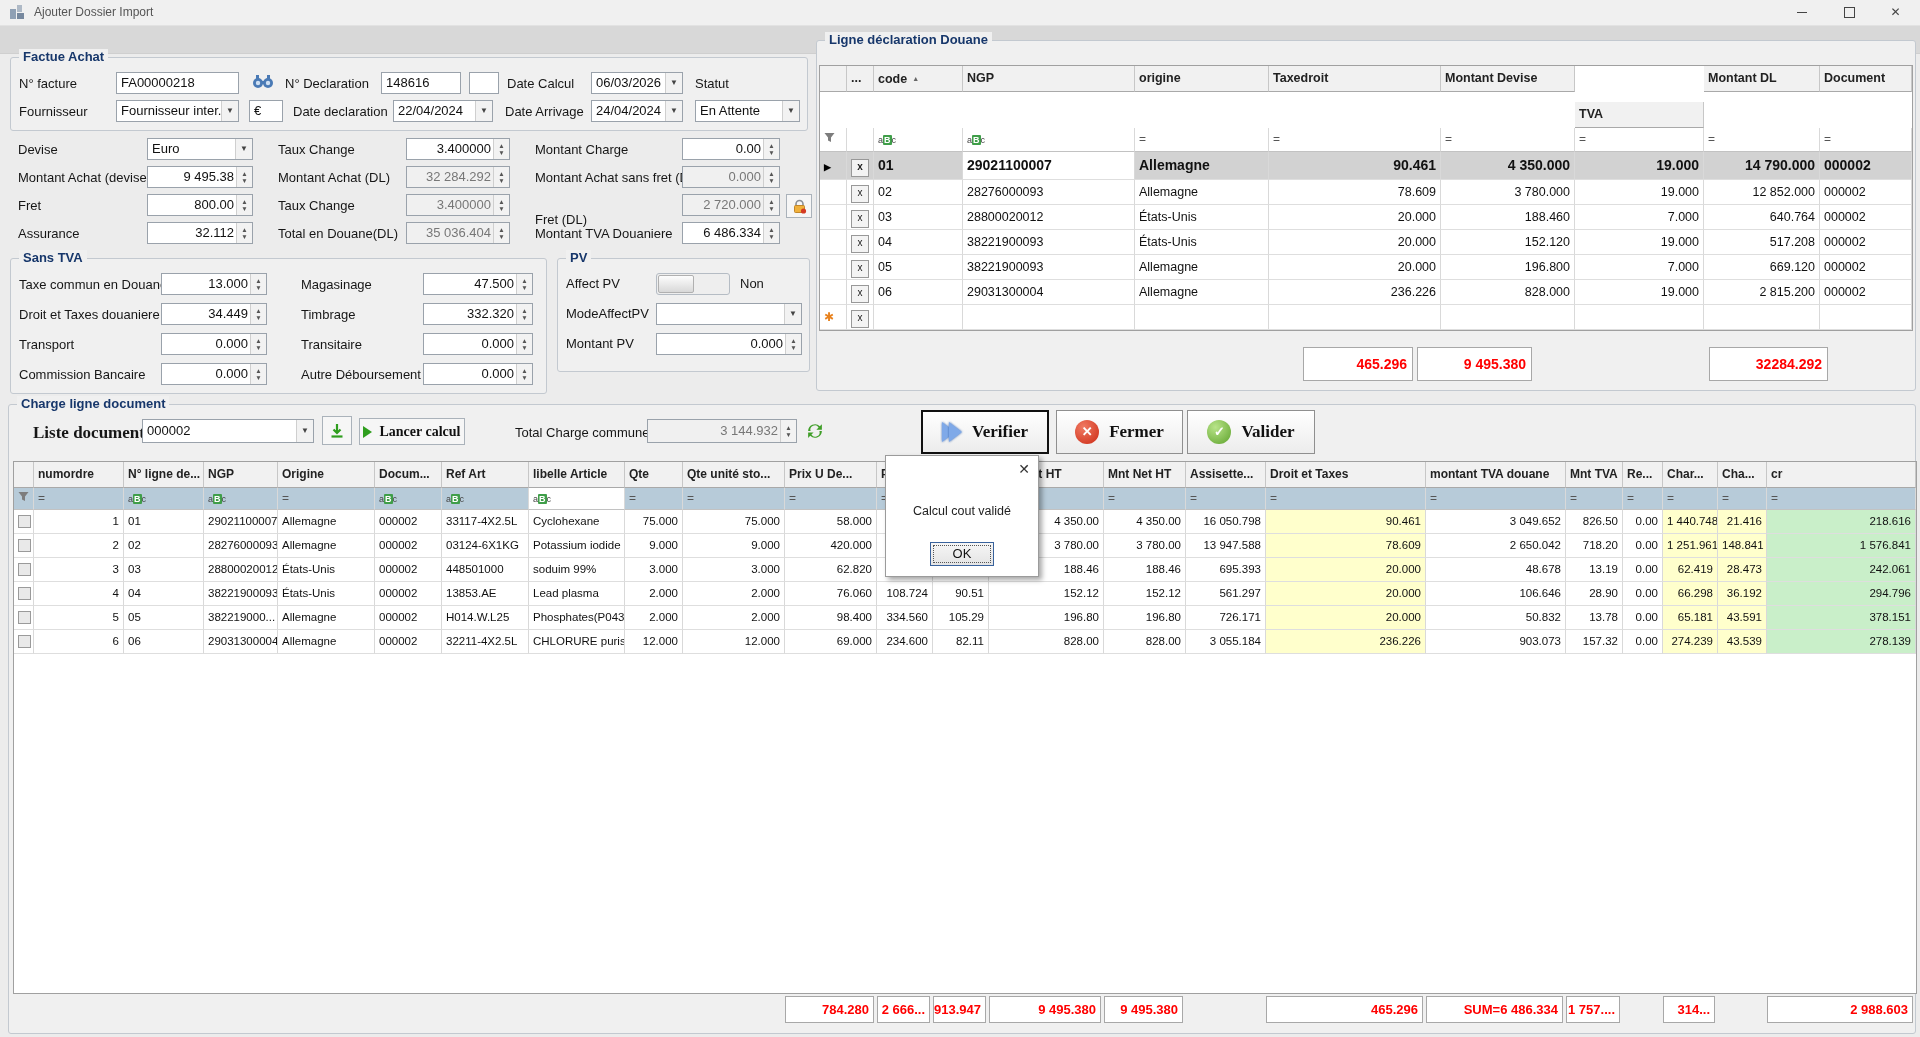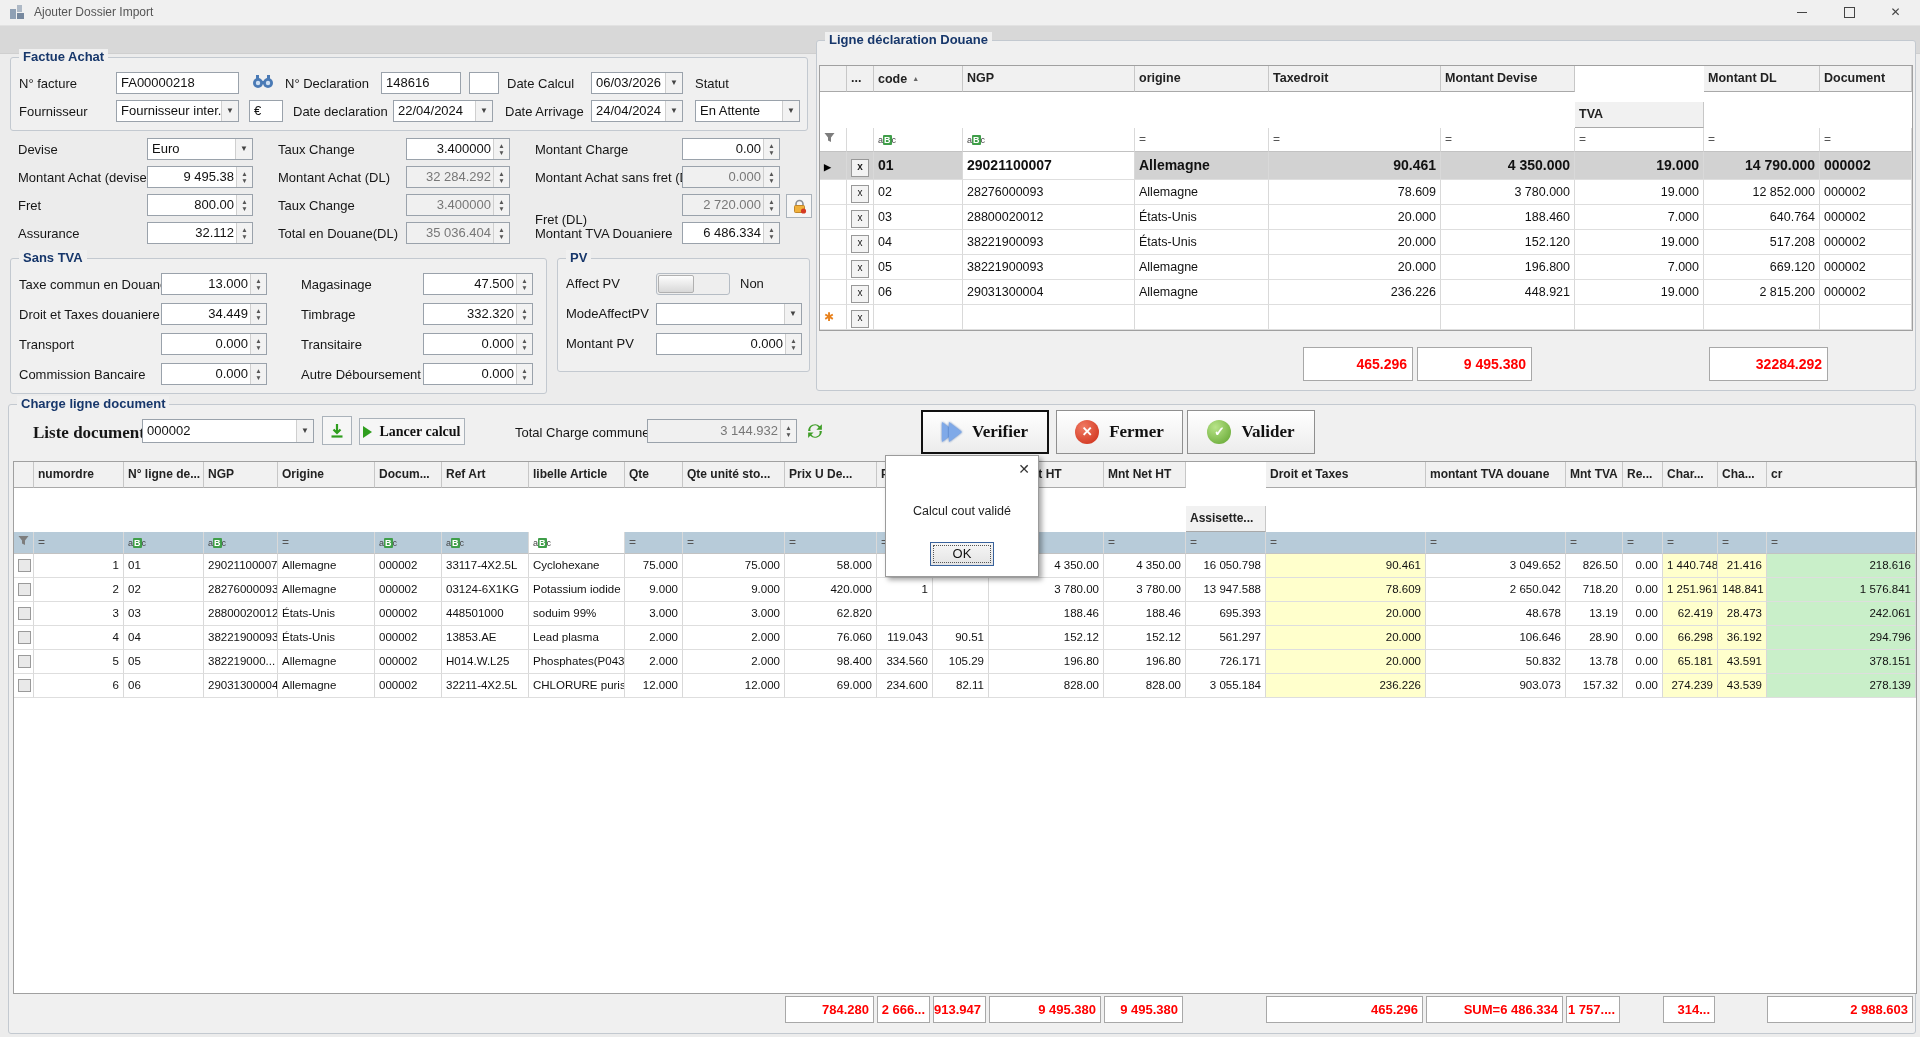--- a/index.html
+++ b/index.html
@@ -374,21 +374,21 @@
         <div class="g-cell r" style="width: 116px;">669.120</div>
         <div class="g-cell" style="width: 92px;">000002</div>
       </div>
       <div class="g-row g-data">
         <div class="g-cell" style="width: 27px;"></div>
         <div class="g-cell" style="width: 27px;"><span class="xbtn">x</span></div>
         <div class="g-cell" style="width: 89px;">06</div>
         <div class="g-cell" style="width: 172px;">29031300004</div>
         <div class="g-cell" style="width: 134px;">Allemagne</div>
         <div class="g-cell r" style="width: 172px;">236.226</div>
-        <div class="g-cell r" style="width: 134px;">448.921</div>
+        <div class="g-cell r" style="width: 134px;">828.000</div>
         <div class="g-cell r" style="width: 129px;">19.000</div>
         <div class="g-cell r" style="width: 116px;">2 815.200</div>
         <div class="g-cell" style="width: 92px;">000002</div>
       </div>
       <div class="g-row g-data newrow">
         <div class="g-cell" style="width: 27px;"><span class="mark-star">✱</span></div>
         <div class="g-cell" style="width: 27px;"><span class="xbtn">x</span></div>
         <div class="g-cell" style="width: 89px;"></div>
         <div class="g-cell" style="width: 172px;"></div>
         <div class="g-cell" style="width: 134px;"></div>
@@ -457,21 +457,21 @@
         <div class="g-cell" style="width: 67px;"><span class="hlab">Docum...</span></div>
         <div class="g-cell" style="width: 87px;"><span class="hlab">Ref Art</span></div>
         <div class="g-cell" style="width: 96px;"><span class="hlab">libelle Article</span></div>
         <div class="g-cell" style="width: 58px;"><span class="hlab">Qte</span></div>
         <div class="g-cell" style="width: 102px;"><span class="hlab">Qte unité sto...</span></div>
         <div class="g-cell" style="width: 92px;"><span class="hlab">Prix U De...</span></div>
         <div class="g-cell" style="width: 56px;"><span class="hlab">P...</span></div>
         <div class="g-cell" style="width: 56px;"><span class="hlab"></span></div>
         <div class="g-cell" style="width: 115px;"><span class="hlab">Mnt Brut HT</span></div>
         <div class="g-cell" style="width: 82px;"><span class="hlab">Mnt Net HT</span></div>
-        <div class="g-cell" style="width: 80px; margin-top: 44px;"><span class="hlab">Assisette...</span></div>
+        <div class="g-cell" style="width: 80px;"><span class="hlab">Assisette...</span></div>
         <div class="g-cell" style="width: 160px;"><span class="hlab">Droit et Taxes</span></div>
         <div class="g-cell" style="width: 140px;"><span class="hlab">montant TVA douane</span></div>
         <div class="g-cell" style="width: 57px;"><span class="hlab">Mnt TVA</span></div>
         <div class="g-cell" style="width: 40px;"><span class="hlab">Re...</span></div>
         <div class="g-cell" style="width: 55px;"><span class="hlab">Char...</span></div>
         <div class="g-cell" style="width: 49px;"><span class="hlab">Cha...</span></div>
         <div class="g-cell" style="width: 149px;"><span class="hlab">cr</span></div>
       </div>
       <div class="g-row g-filter">
         <div class="g-cell" style="width: 20px;"><svg width="11" height="11" viewBox="0 0 11 11">
@@ -580,21 +580,21 @@
         <div class="g-cell r" style="width: 90px;">4</div>
         <div class="g-cell" style="width: 80px;">04</div>
         <div class="g-cell" style="width: 74px;">38221900093</div>
         <div class="g-cell" style="width: 97px;">États-Unis</div>
         <div class="g-cell" style="width: 67px;">000002</div>
         <div class="g-cell" style="width: 87px;">13853.AE</div>
         <div class="g-cell" style="width: 96px;">Lead plasma</div>
         <div class="g-cell r" style="width: 58px;">2.000</div>
         <div class="g-cell r" style="width: 102px;">2.000</div>
         <div class="g-cell r" style="width: 92px;">76.060</div>
-        <div class="g-cell r" style="width: 56px;">119.043</div>
+        <div class="g-cell r" style="width: 56px;">108.724</div>
         <div class="g-cell r" style="width: 56px;">90.51</div>
         <div class="g-cell r" style="width: 115px;">152.12</div>
         <div class="g-cell r" style="width: 82px;">152.12</div>
         <div class="g-cell r" style="width: 80px;">561.297</div>
         <div class="g-cell r c-yellow" style="width: 160px;">20.000</div>
         <div class="g-cell r" style="width: 140px;">106.646</div>
         <div class="g-cell r" style="width: 57px;">28.90</div>
         <div class="g-cell r" style="width: 40px;">0.00</div>
         <div class="g-cell r c-yellow" style="width: 55px;">66.298</div>
         <div class="g-cell r c-yellow" style="width: 49px;">36.192</div>

